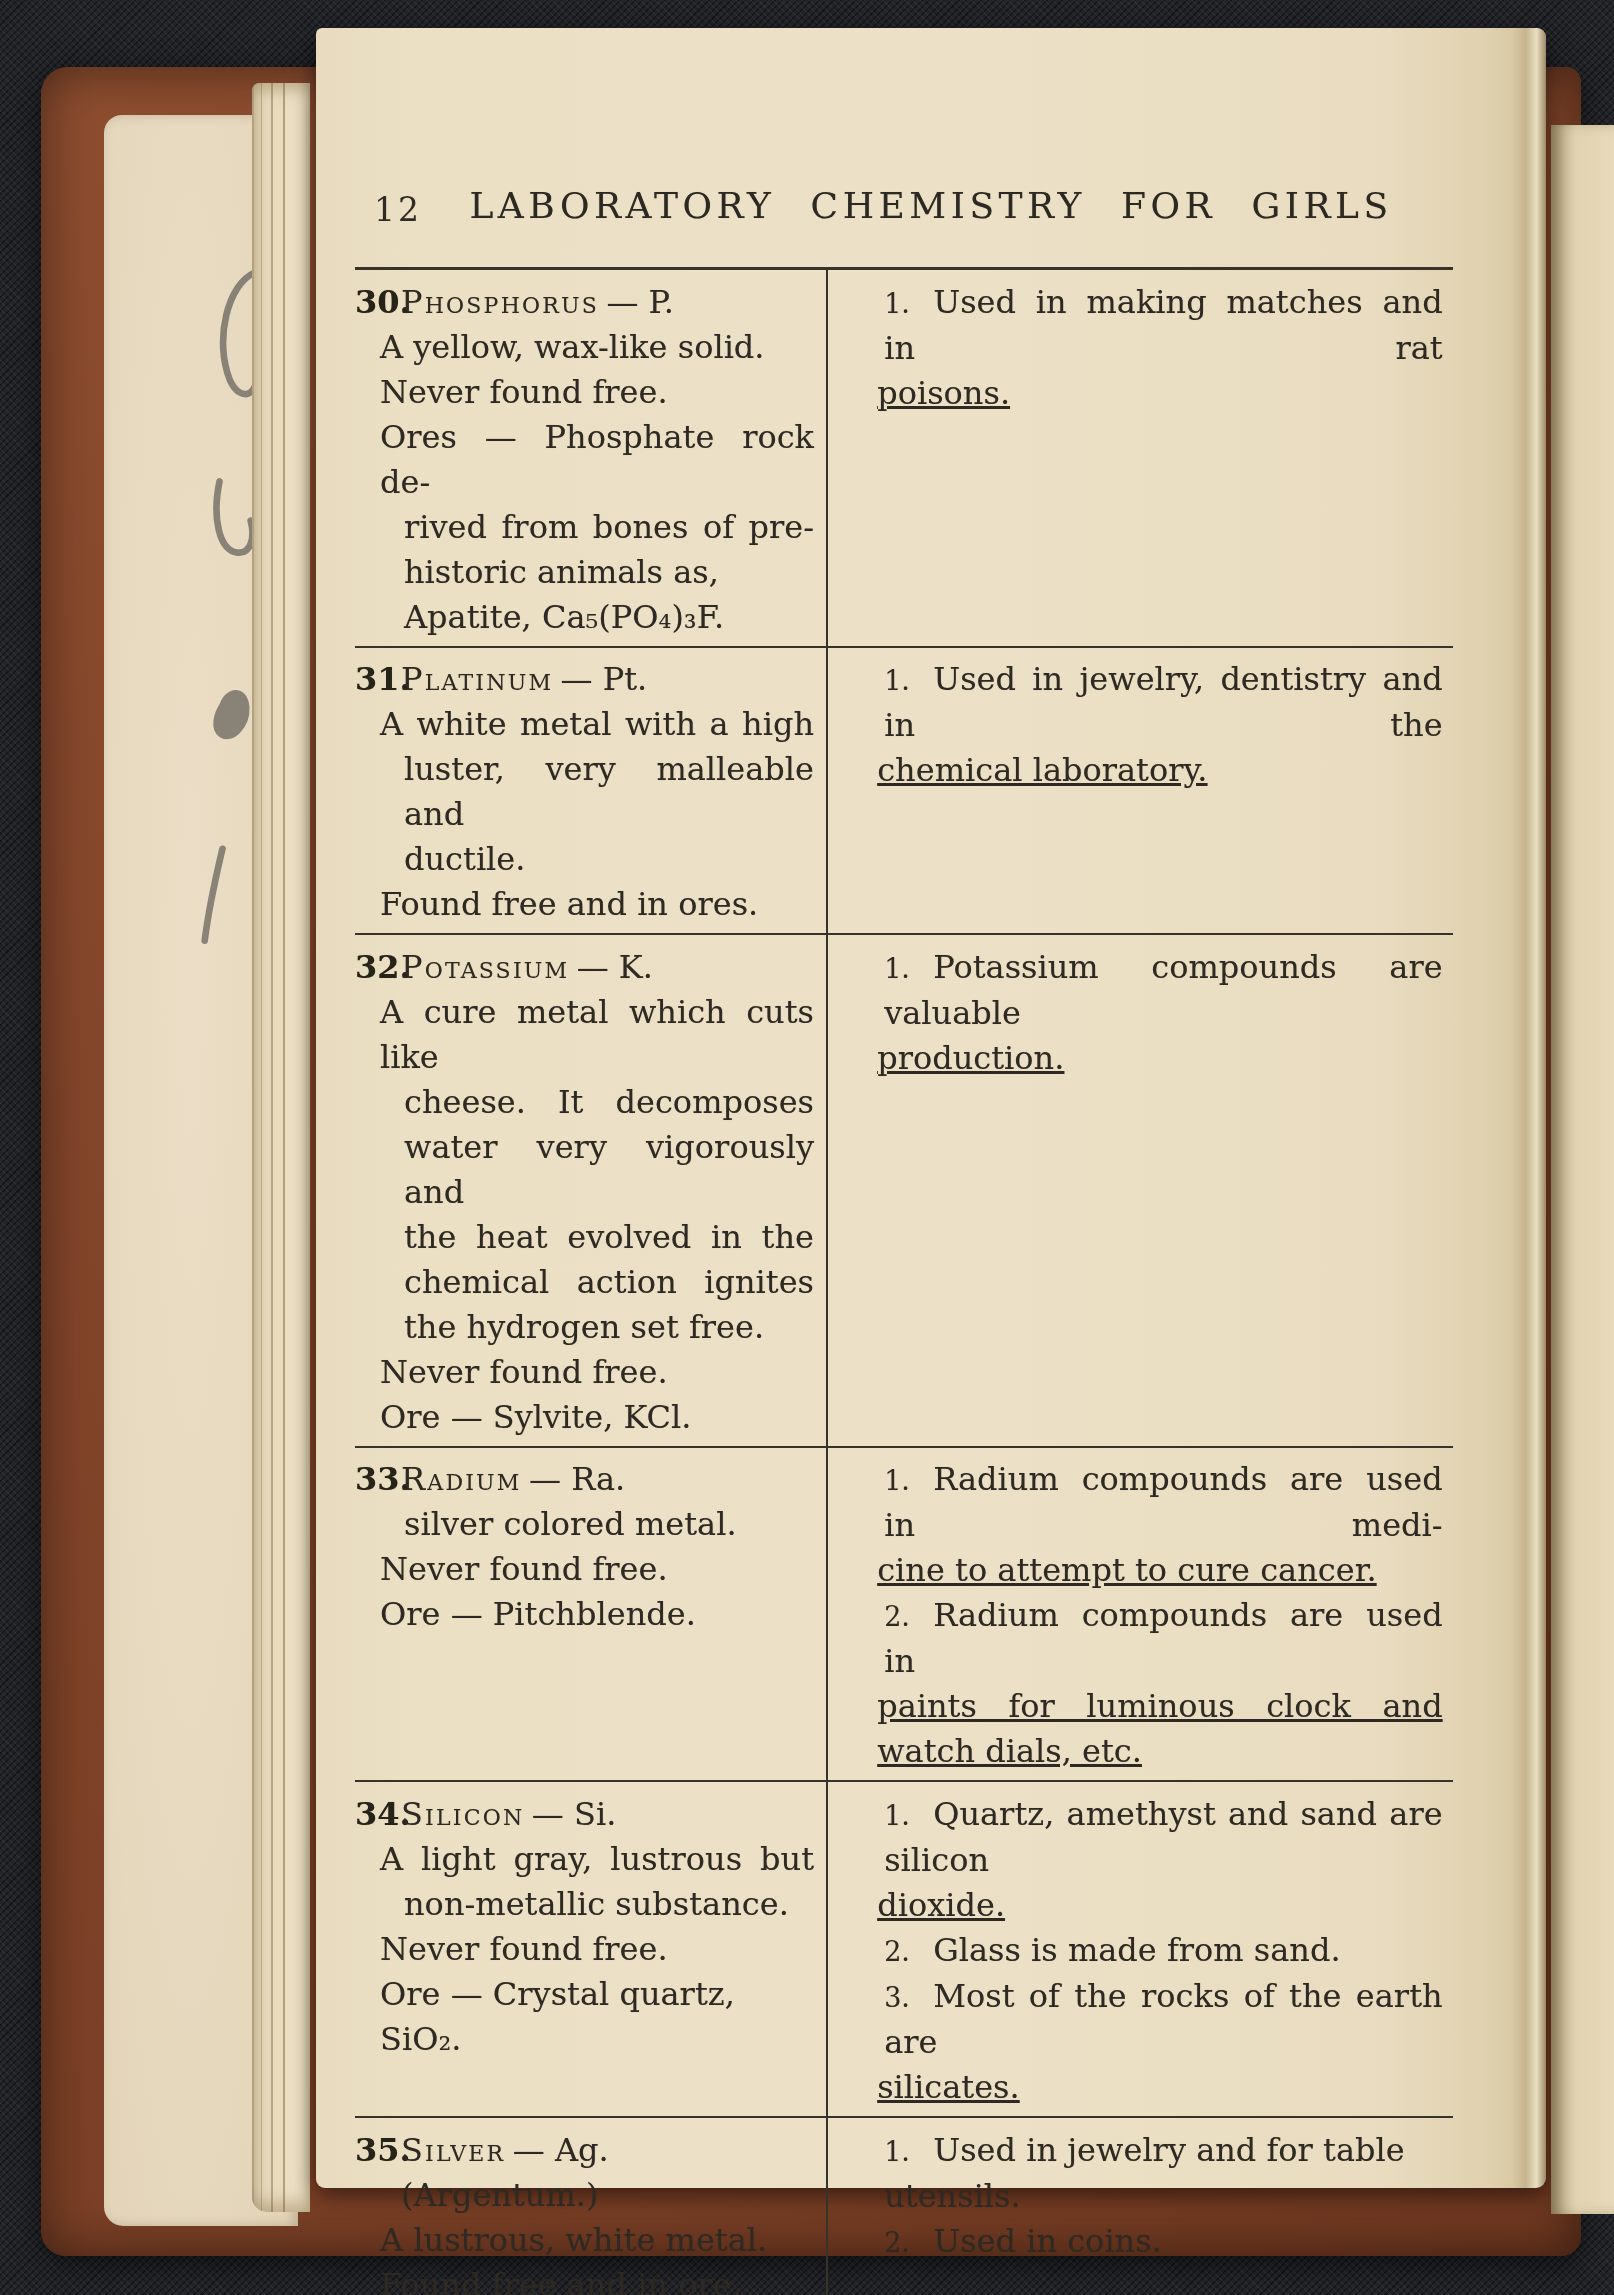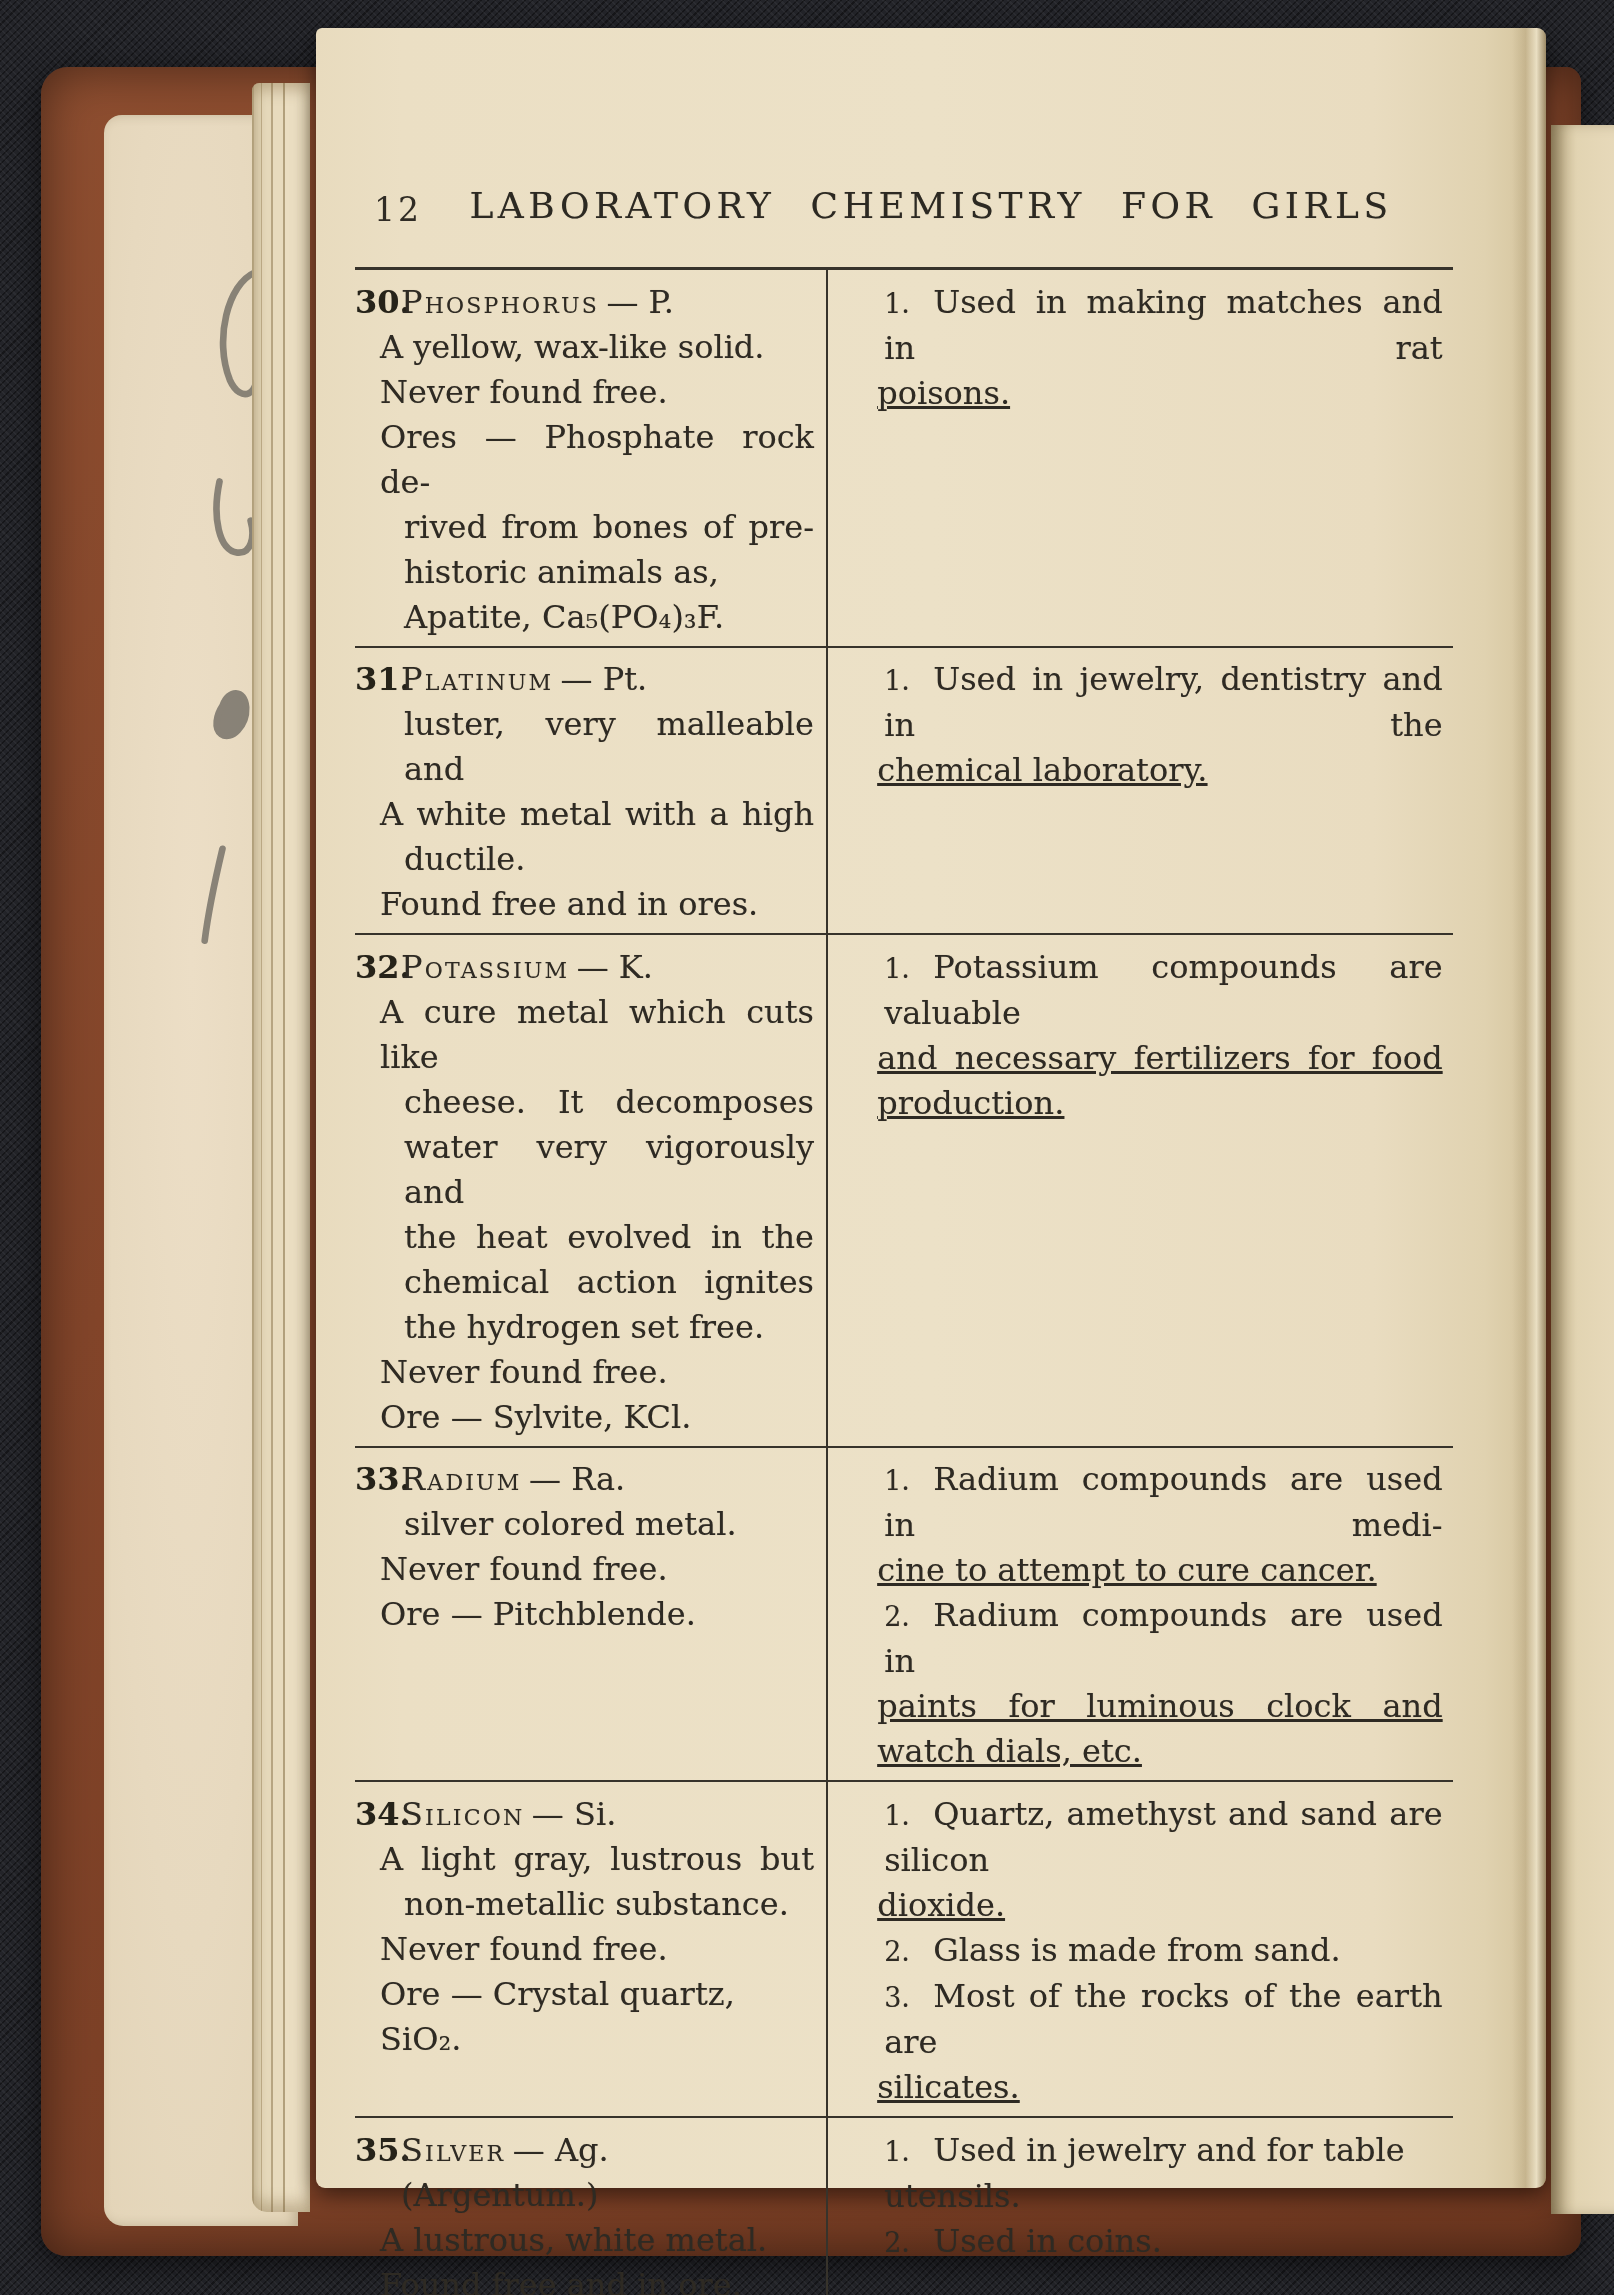--- a/index.html
+++ b/index.html
@@ -132,22 +132,22 @@
       <div class="divider"></div>
       <div class="rc">
         <div class="ln rf j"><span class="inum">1.</span><span>Used in making matches and in rat</span></div>
         <div class="ln rcl">poisons.</div>
       </div>
     </div>
 
     <div class="row">
       <div class="lc">
         <div class="ln head"><span class="rn">31.</span><span class="en">Platinum</span><span class="sy">— Pt.</span></div>
+        <div class="ln f j">A white metal with a high</div>
         <div class="ln c j">luster, very malleable and</div>
-        <div class="ln f j">A white metal with a high</div>
         <div class="ln c">ductile.</div>
         <div class="ln f">Found free and in ores.</div>
       </div>
       <div class="divider"></div>
       <div class="rc">
         <div class="ln rf j"><span class="inum">1.</span><span>Used in jewelry, dentistry and in the</span></div>
         <div class="ln rcl">chemical laboratory.</div>
       </div>
     </div>
 
@@ -159,21 +159,20 @@
         <div class="ln c j">water very vigorously and</div>
         <div class="ln c j">the heat evolved in the</div>
         <div class="ln c j">chemical action ignites</div>
         <div class="ln c">the hydrogen set free.</div>
         <div class="ln f">Never found free.</div>
         <div class="ln f">Ore — Sylvite, KCl.</div>
       </div>
       <div class="divider"></div>
       <div class="rc">
         <div class="ln rf j"><span class="inum">1.</span><span>Potassium compounds are valuable</span></div>
-        <div class="ln rcl j">and necessary fertilizers for food</div>
         <div class="ln rcl">production.</div>
       </div>
     </div>
 
     <div class="row">
       <div class="lc">
         <div class="ln head"><span class="rn">33.</span><span class="en">Radium</span><span class="sy">— Ra.</span></div>
         <div class="ln c">silver colored metal.</div>
         <div class="ln f">Never found free.</div>
         <div class="ln f">Ore — Pitchblende.</div>

